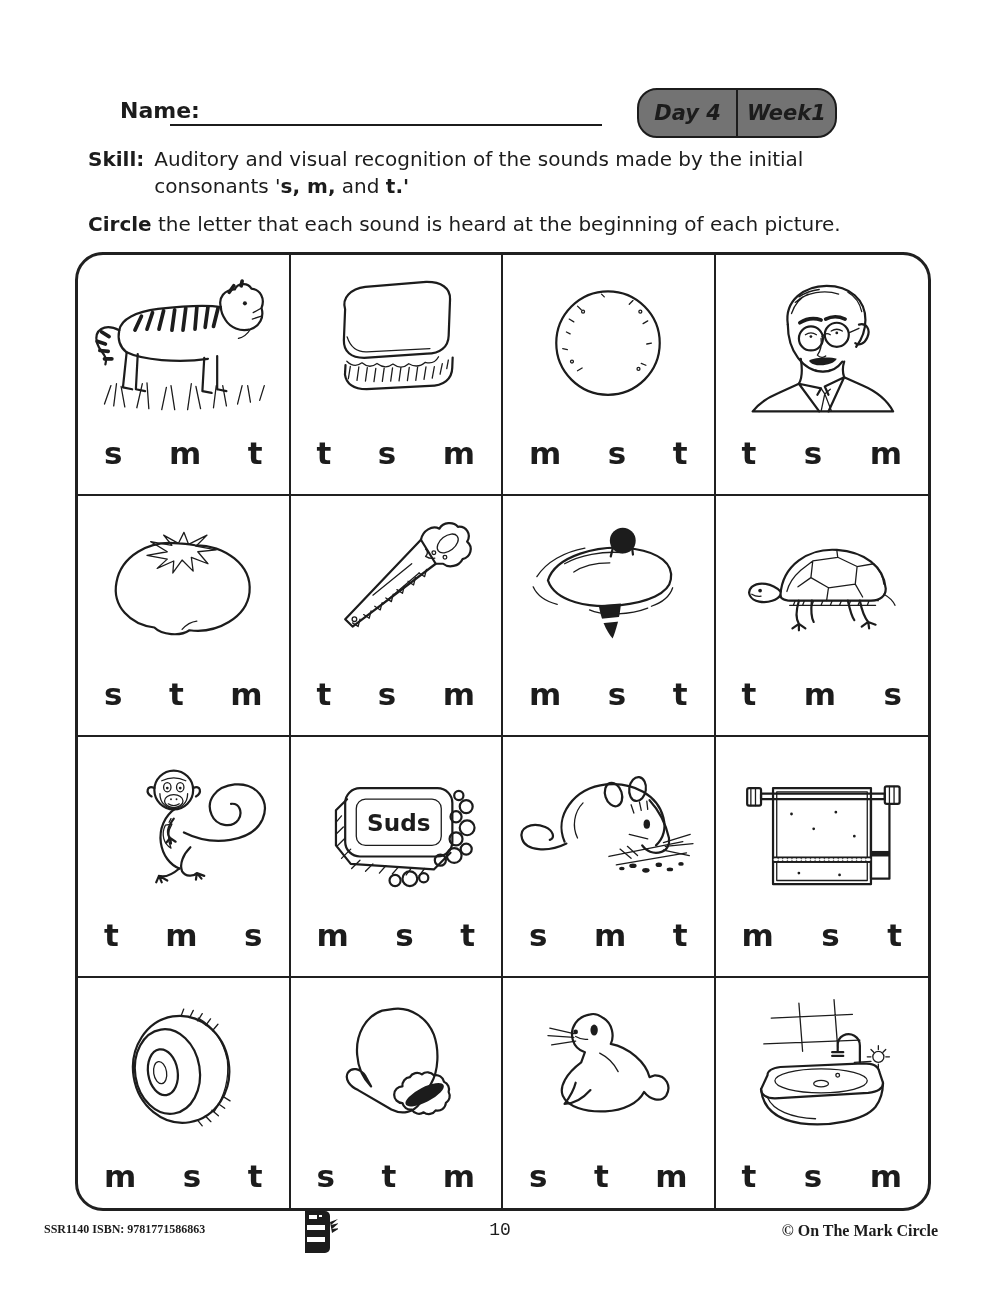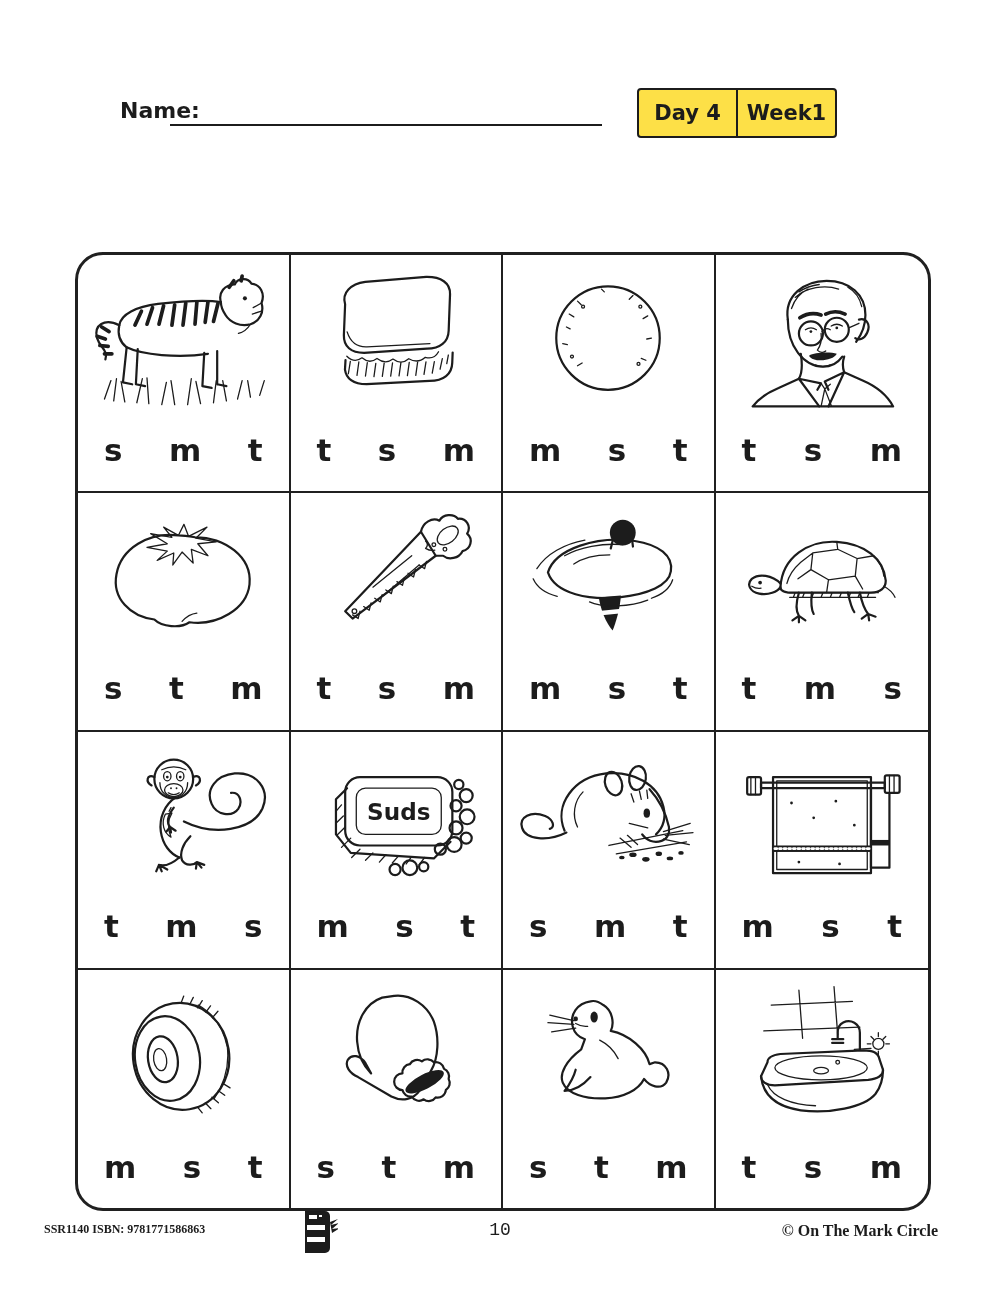--- a/index.html
+++ b/index.html
@@ -5,39 +5,39 @@
   html,body{margin:0;padding:0;background:#e9e9e9;}
   .page{
     position:relative;width:1000px;height:1294px;margin:0 auto;background:#ffffff;
     font-family:"DejaVu Sans","Liberation Sans",sans-serif;color:#1c1c1c;overflow:hidden;
   }
   
   .name-label{position:absolute;left:88px;top:98px;font-size:22px;font-weight:700;margin-left:32px;}
   .name-line{position:absolute;left:170px;top:96px;width:432px;height:28px;border-bottom:2.5px solid #1c1c1c;}
   .badge{
     position:absolute;left:637px;top:88px;width:196px;height:46px;
-    border:2.5px solid #1c1c1c;border-radius:4px;display:flex;align-items:stretch;background:#fde047;
+    border:2.5px solid #1c1c1c;border-radius:20px;display:flex;align-items:stretch;background:#737373;font-style:italic;
   }
   .badge .seg{flex:1;display:flex;align-items:center;justify-content:center;font-size:21px;font-weight:700;}
   .badge .seg.first{border-right:2px solid #1c1c1c;}
   .skill-row{position:absolute;left:88px;top:146px;width:830px;font-size:20px;line-height:27px;display:flex;}
   .skill-row .lbl{font-weight:700;margin-right:10px;white-space:nowrap;}
   .bold{font-weight:700;}
   .instruction{position:absolute;left:88px;top:212px;width:860px;font-size:20px;}
   
   .grid{
     position:absolute;left:75px;top:252px;width:850px;height:953px;
     border:3px solid #202020;border-radius:28px;overflow:hidden;
     display:grid;grid-template-columns:repeat(4,1fr);grid-template-rows:repeat(4,1fr);
     background:#fff;
   }
   .cell{border-right:2.5px solid #202020;border-bottom:2.5px solid #202020;display:flex;flex-direction:column;min-width:0;}
   .cell:nth-child(4n){border-right:none;}
   .cell:nth-child(n+13){border-bottom:none;}
-  .pic{flex:1;display:flex;align-items:center;justify-content:center;padding-top:1px;}
+  .pic{flex:1;display:flex;align-items:center;justify-content:center;padding-top:9px;}
   .pic svg{width:194px;height:160px;}
   .letters{height:58px;display:flex;align-items:center;justify-content:space-between;padding:0 26px 12px 26px;}
   .letter{font-size:31px;font-weight:700;line-height:1;cursor:pointer;}
   
   .pic path,.pic circle,.pic ellipse,.pic rect,.pic line,.pic polyline,.pic polygon{
     fill:none;stroke:#1c1c1c;stroke-width:2.4;stroke-linecap:round;stroke-linejoin:round;
   }
   .pic .thin{stroke-width:1.4;}
   .pic .tick{stroke-width:4;}
   .pic .fill{fill:#1c1c1c;stroke:none;}
@@ -56,21 +56,31 @@
 <div class="page">
 
   <div class="name-label">Name:</div>
   <div class="name-line"></div>
 
   <div class="badge">
     <div class="seg first">Day 4</div>
     <div class="seg">Week1</div>
   </div>
 
-
+  <div class="skill-row">
+    <span class="lbl">Skill:</span>
+    <span>
+      <span>Auditory and visual recognition of the sounds made by the initial</span><br>
+      <span>consonants '</span><span class="bold">s, m,</span><span> and </span><span class="bold">t.'</span>
+    </span>
+  </div>
+
+  <div class="instruction">
+    <span class="bold">Circle</span><span> the letter that each sound is heard at the beginning of each picture.</span>
+  </div>
 
   <div class="grid">
 
     <div class="cell">
       <div class="pic" aria-label="tiger">
         <svg viewBox="0 0 210 170">
           <path class="thin" d="M20,150l7-20M30,152l3-24M42,153l-4-22M55,154l6-26M68,155l-2-28M82,156l5-24M96,156l-4-26M110,156l4-28M124,155l-5-24M138,154l3-24M152,152l-4-22M164,150l5-20M178,148l-3-18M188,146l5-16"></path>
           <path d="M36,70 C38,58 54,50 78,47 C104,44 128,42 146,45"></path>
           <path d="M36,70 C34,80 36,88 44,94 C60,102 100,106 132,101"></path>
           <path d="M44,94 L40,132 M56,96 L54,134 M40,132 l10,2 M54,134 l10,2"></path>

